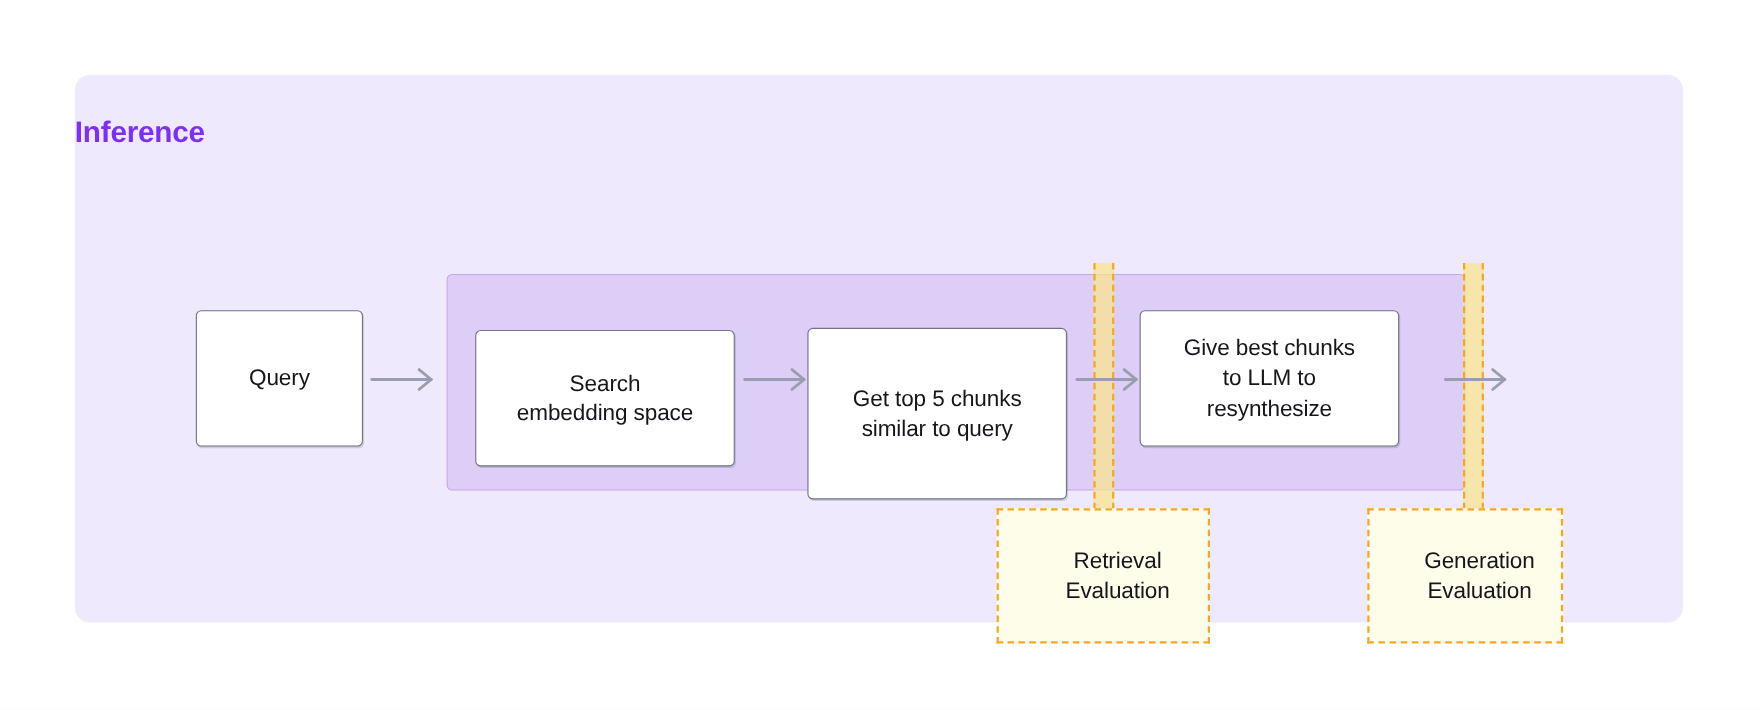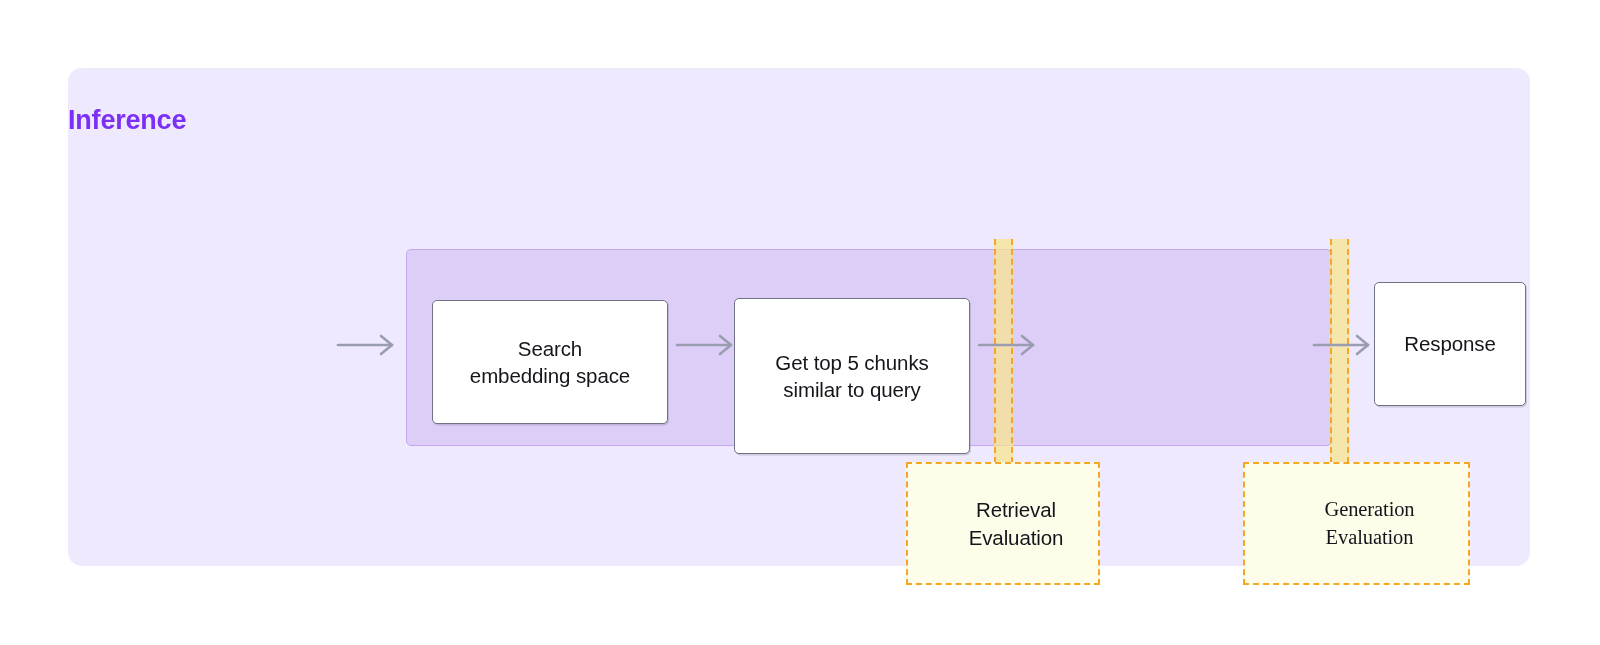--- a/index.html
+++ b/index.html
@@ -119,51 +119,56 @@
     justify-content: center;
     text-align: center;
     color: #15161c;
     font-size: 20.5px;
     line-height: 1.33;
     letter-spacing: -0.1px;
     padding-left: 26px;
   }
   .eval-box .label { white-space: pre-line; }
   .eval-retrieval  { left: 838px;  top: 394px; width: 194px; height: 123px; }
-  .eval-generation { left: 1175px; top: 394px; width: 227px; height: 123px; font-family: Liberation Serif, serif; }
+  .eval-generation { left: 1175px; top: 394px; width: 178px; height: 123px; }
 </style>
 </head>
 <body>
 
 <div id="canvas">
 
   <div class="outer-panel">
 
     <div class="section-title">Inference</div>
 
     <div class="inner-region"></div>
 
     <div class="eval-band retrieval"></div>
     <div class="eval-band generation"></div>
 
+    <div class="proc-box box-query">
+      <span class="label">Query</span>
+    </div>
 
     <div class="proc-box box-search">
       <span class="label">Search
 embedding space</span>
     </div>
 
     <div class="proc-box box-topk">
       <span class="label">Get top 5 chunks
 similar to query</span>
     </div>
 
-
-    <div class="proc-box box-response">
-      <span class="label">Response</span>
-    </div>
+    <div class="proc-box box-llm">
+      <span class="label">Give best chunks
+to LLM to
+resynthesize</span>
+    </div>
+
 
     <div class="arrow arrow-1">
       <svg viewBox="0 0 62 22">
           <g fill="none" stroke="#9a9db0" stroke-width="2.6" stroke-linecap="round" stroke-linejoin="round">
             <line x1="2" y1="11" x2="56" y2="11"></line>
             <polyline points="45,2 56,11 45,20"></polyline>
           </g>
         </svg>
     </div>
     <div class="arrow arrow-2">

